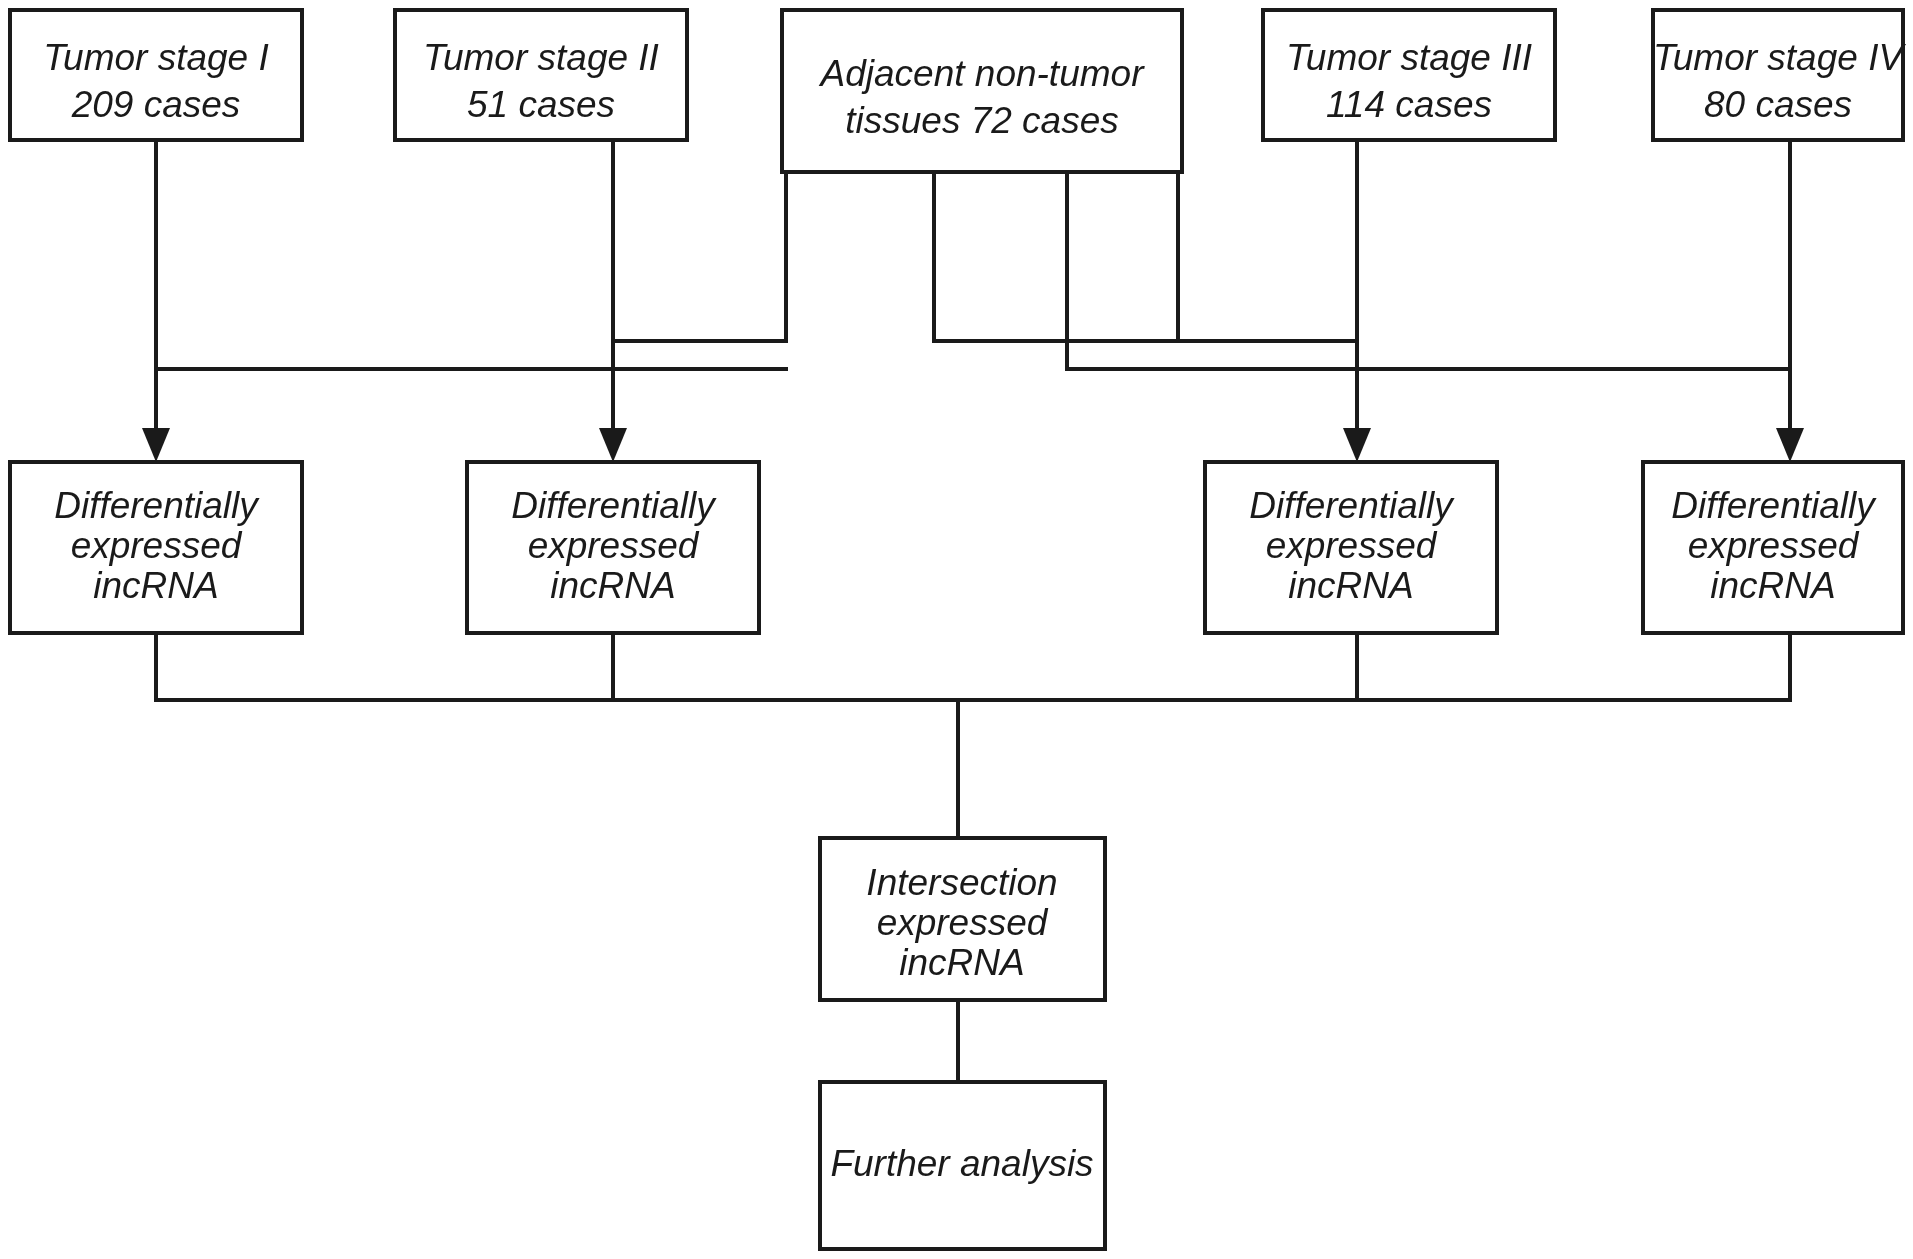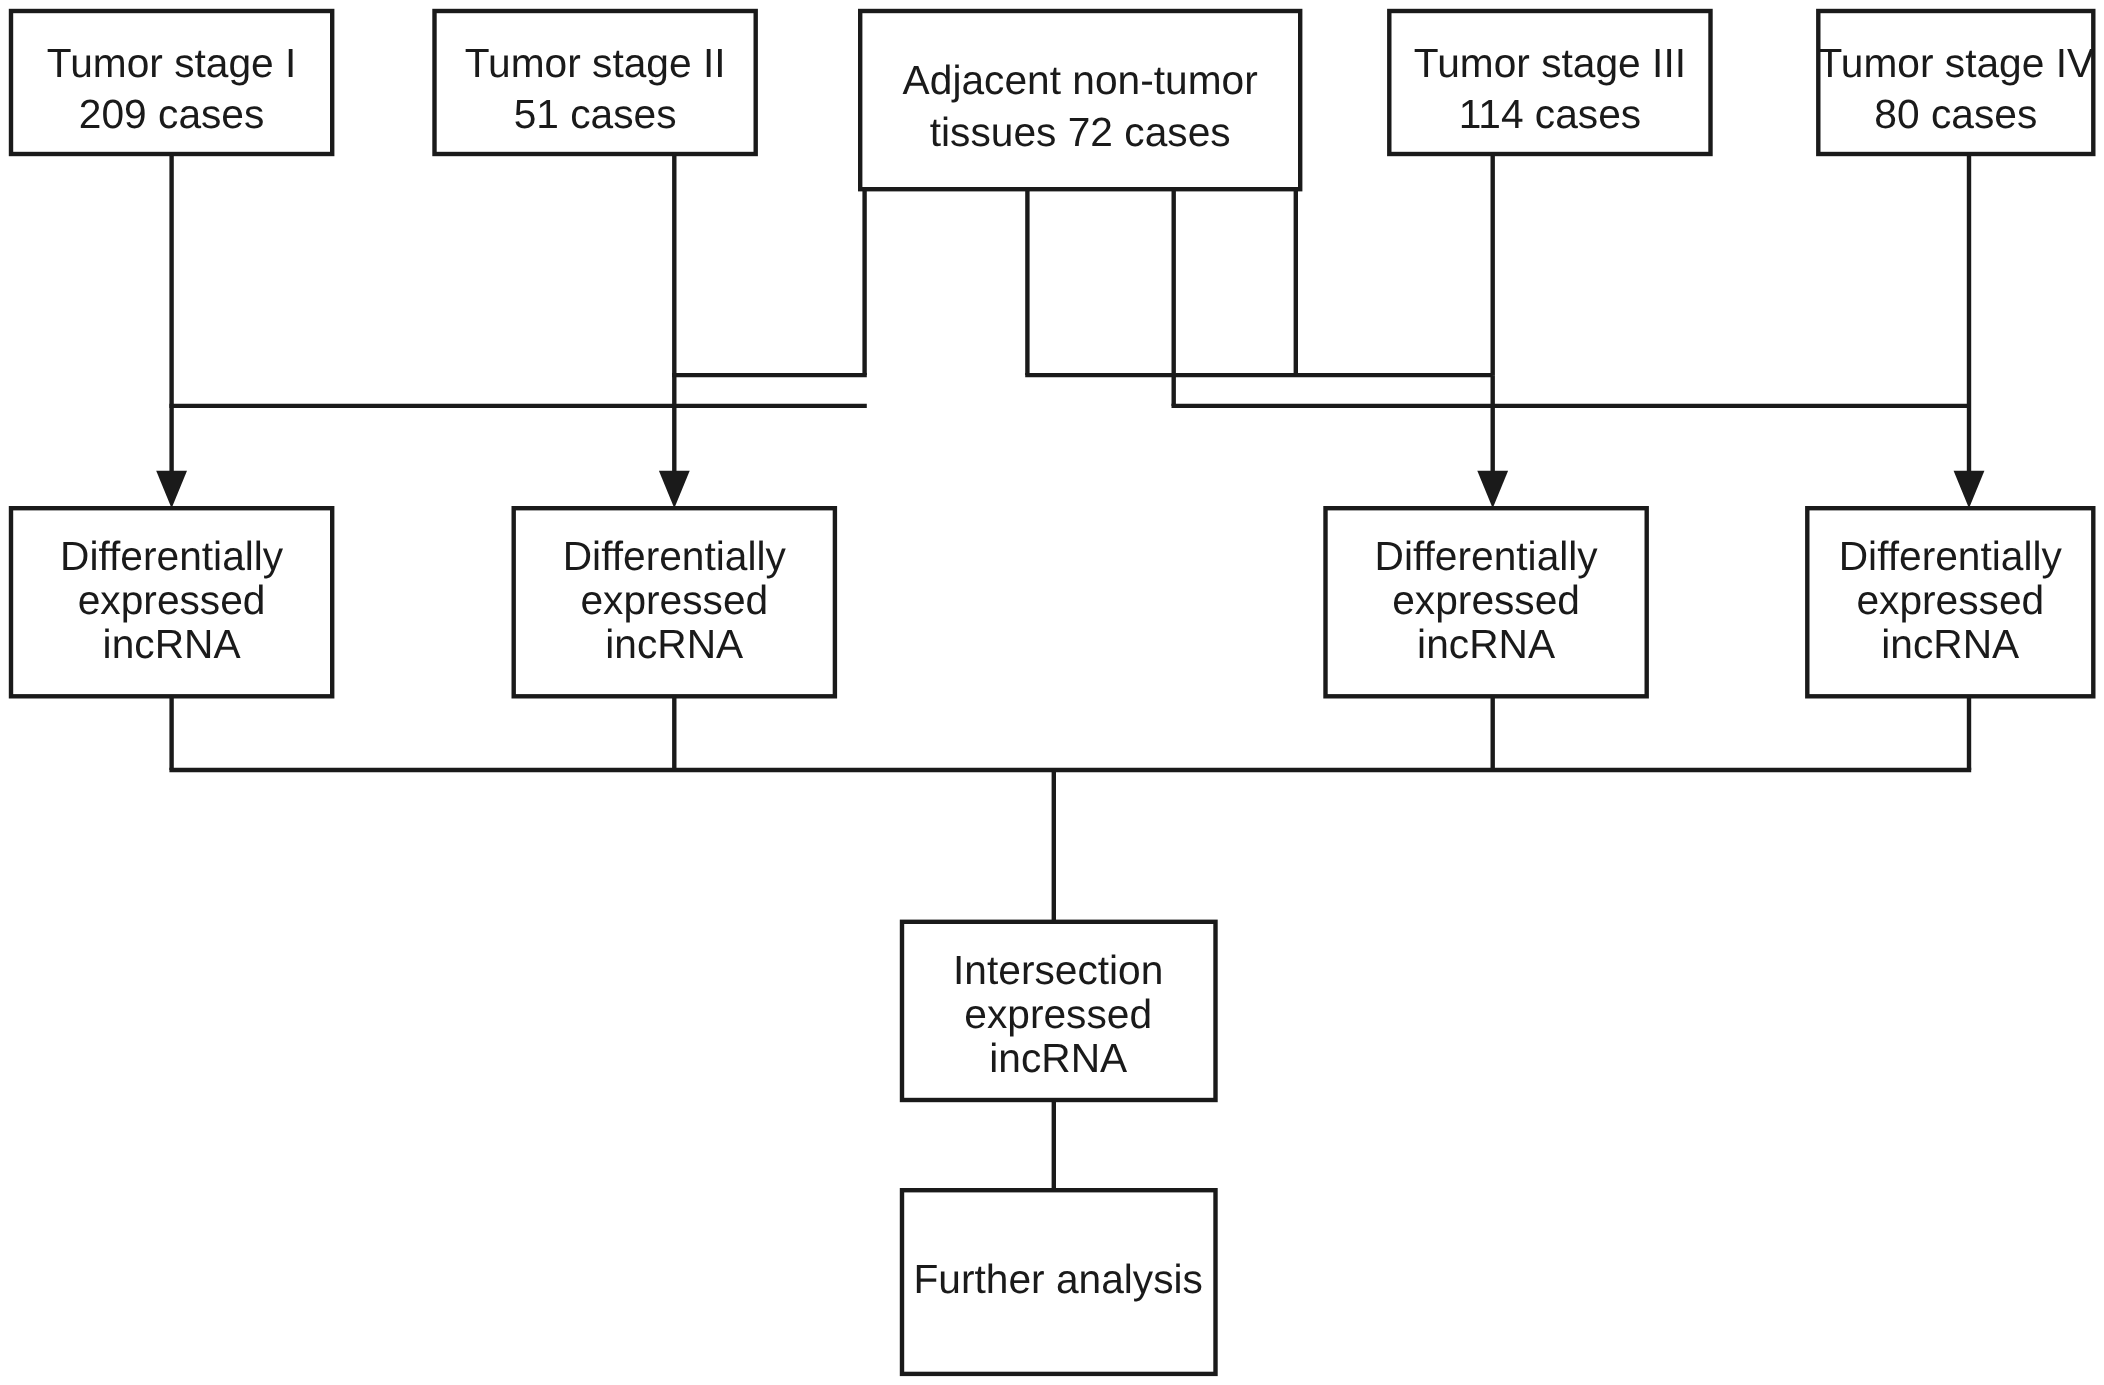--- a/index.html
+++ b/index.html
@@ -6,20 +6,21 @@
     margin: 0;
     padding: 0;
     background: #ffffff;
   }
   #flowchart-root {
     position: relative;
     width: 1913px;
     height: 1259px;
     background: #ffffff;
     font-family: "Liberation Sans", sans-serif;
+    font-style: italic;
   }
   svg.diagram-canvas {
     position: absolute;
     top: 0; left: 0;
     width: 1913px;
     height: 1259px;
     display: block;
   }
   .node-box {
     fill: #ffffff;

